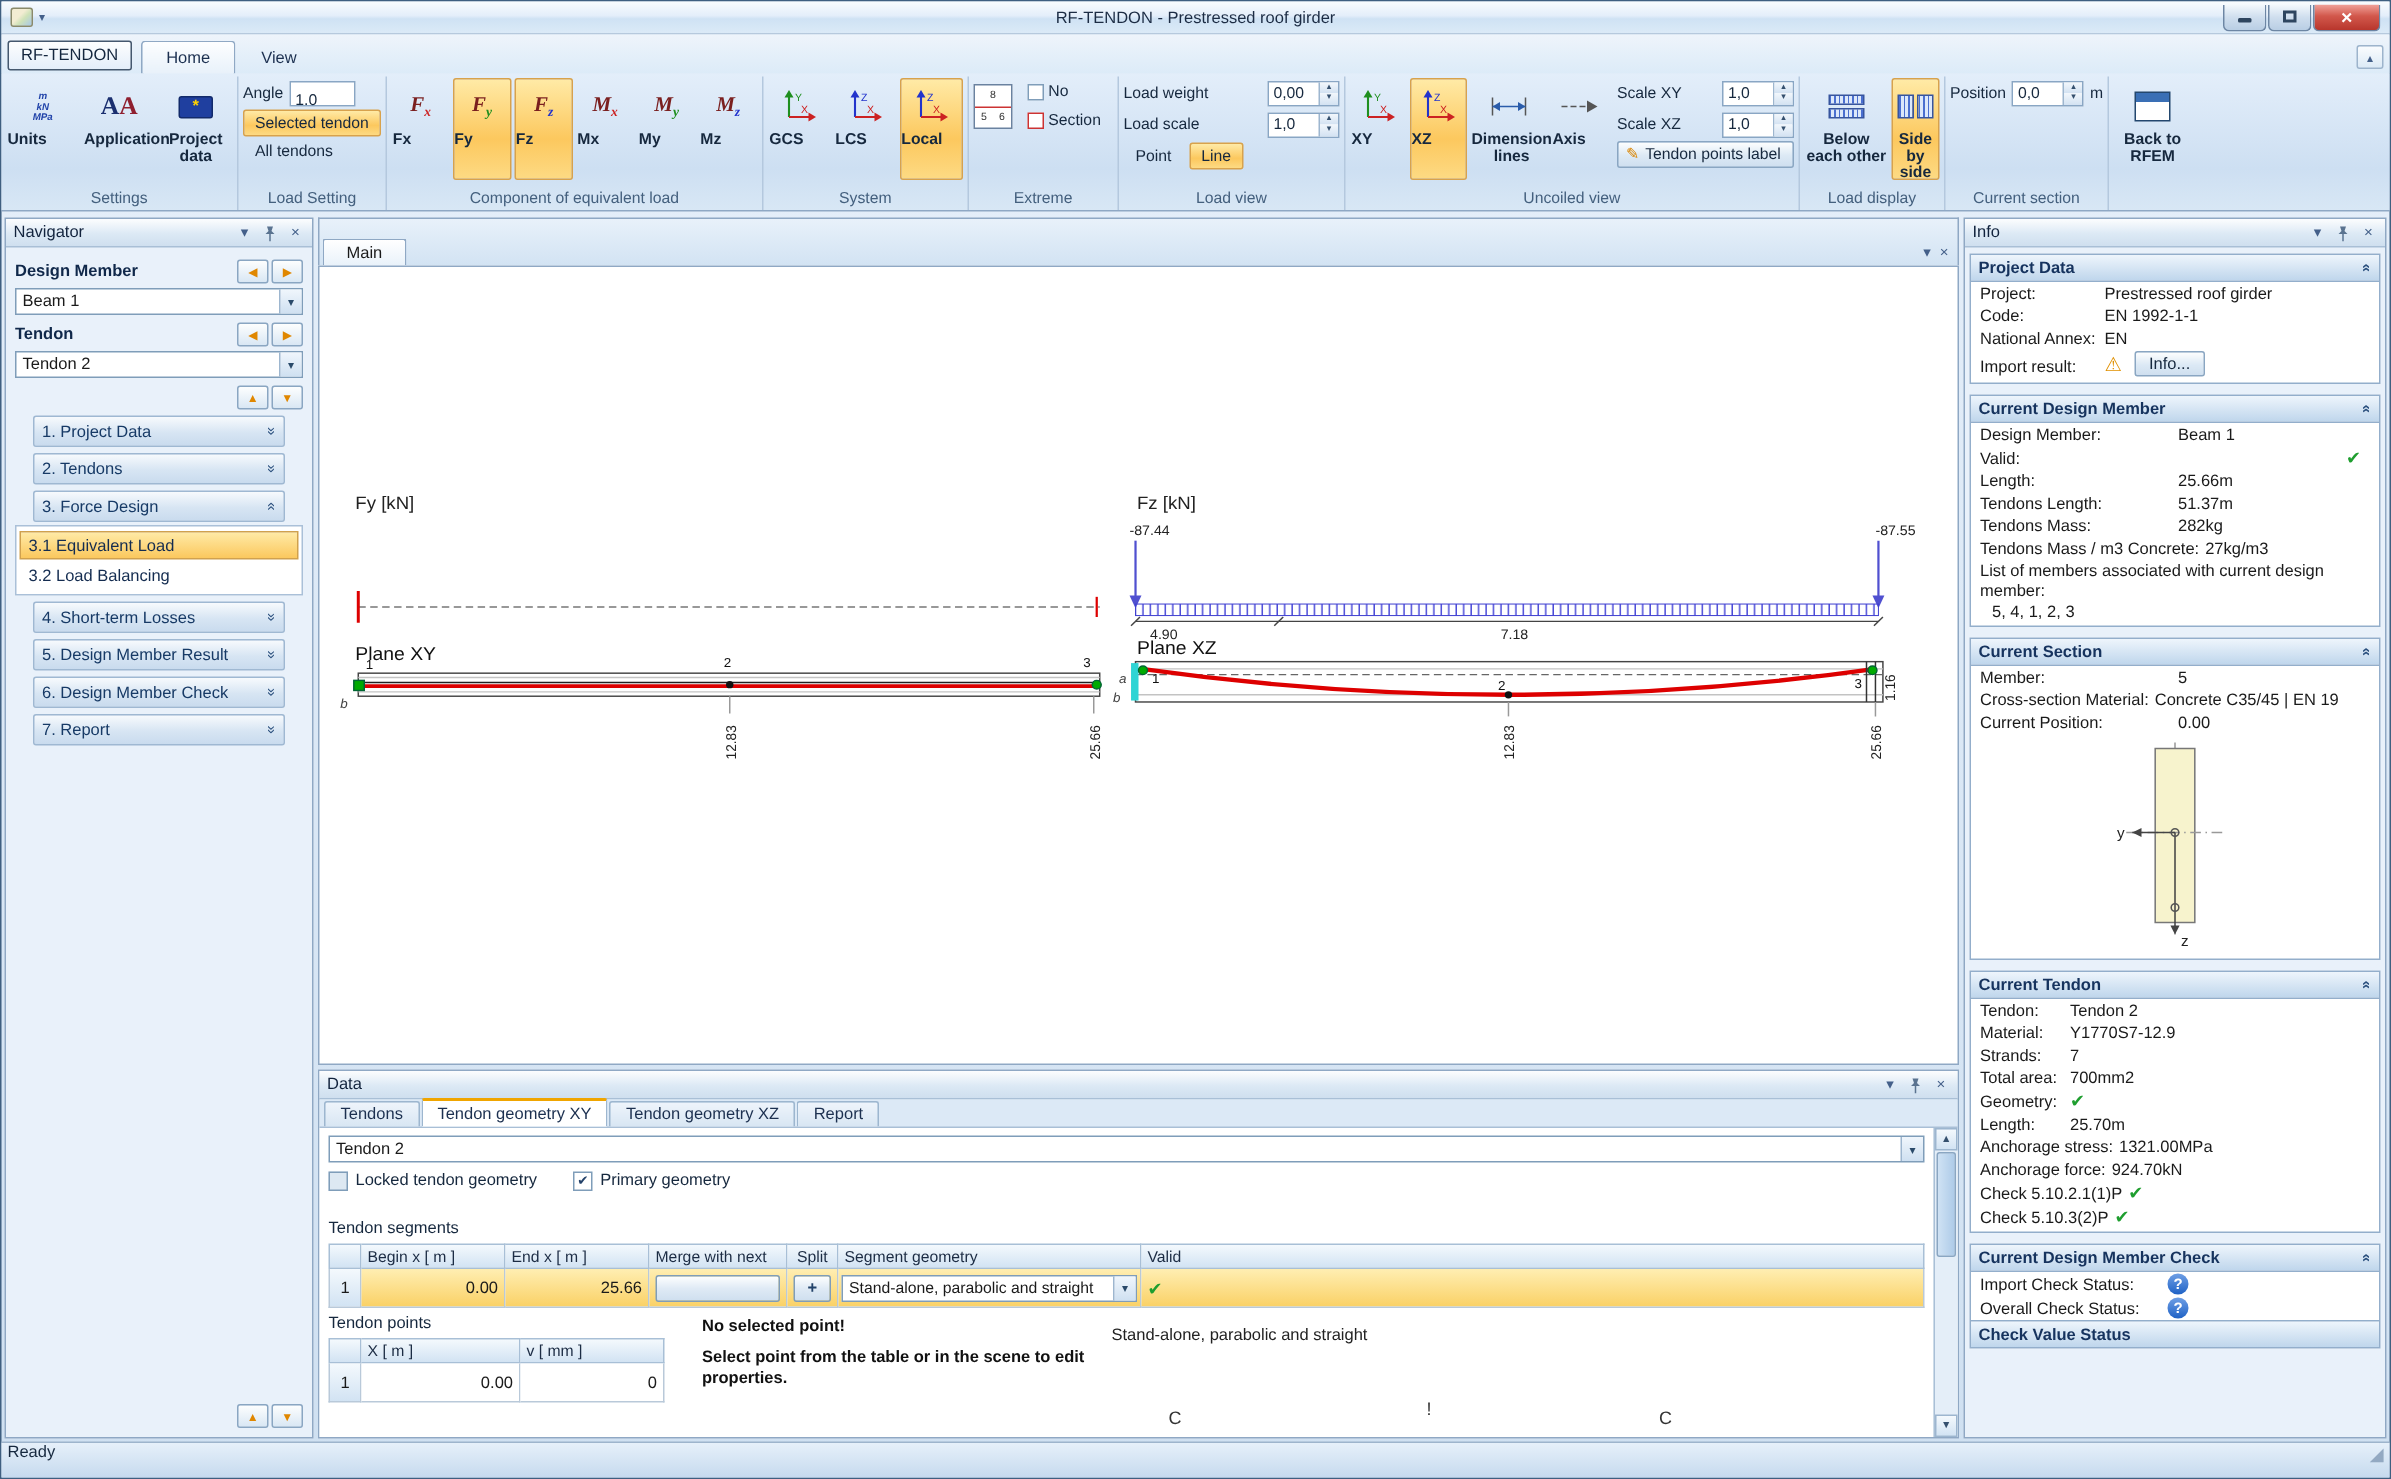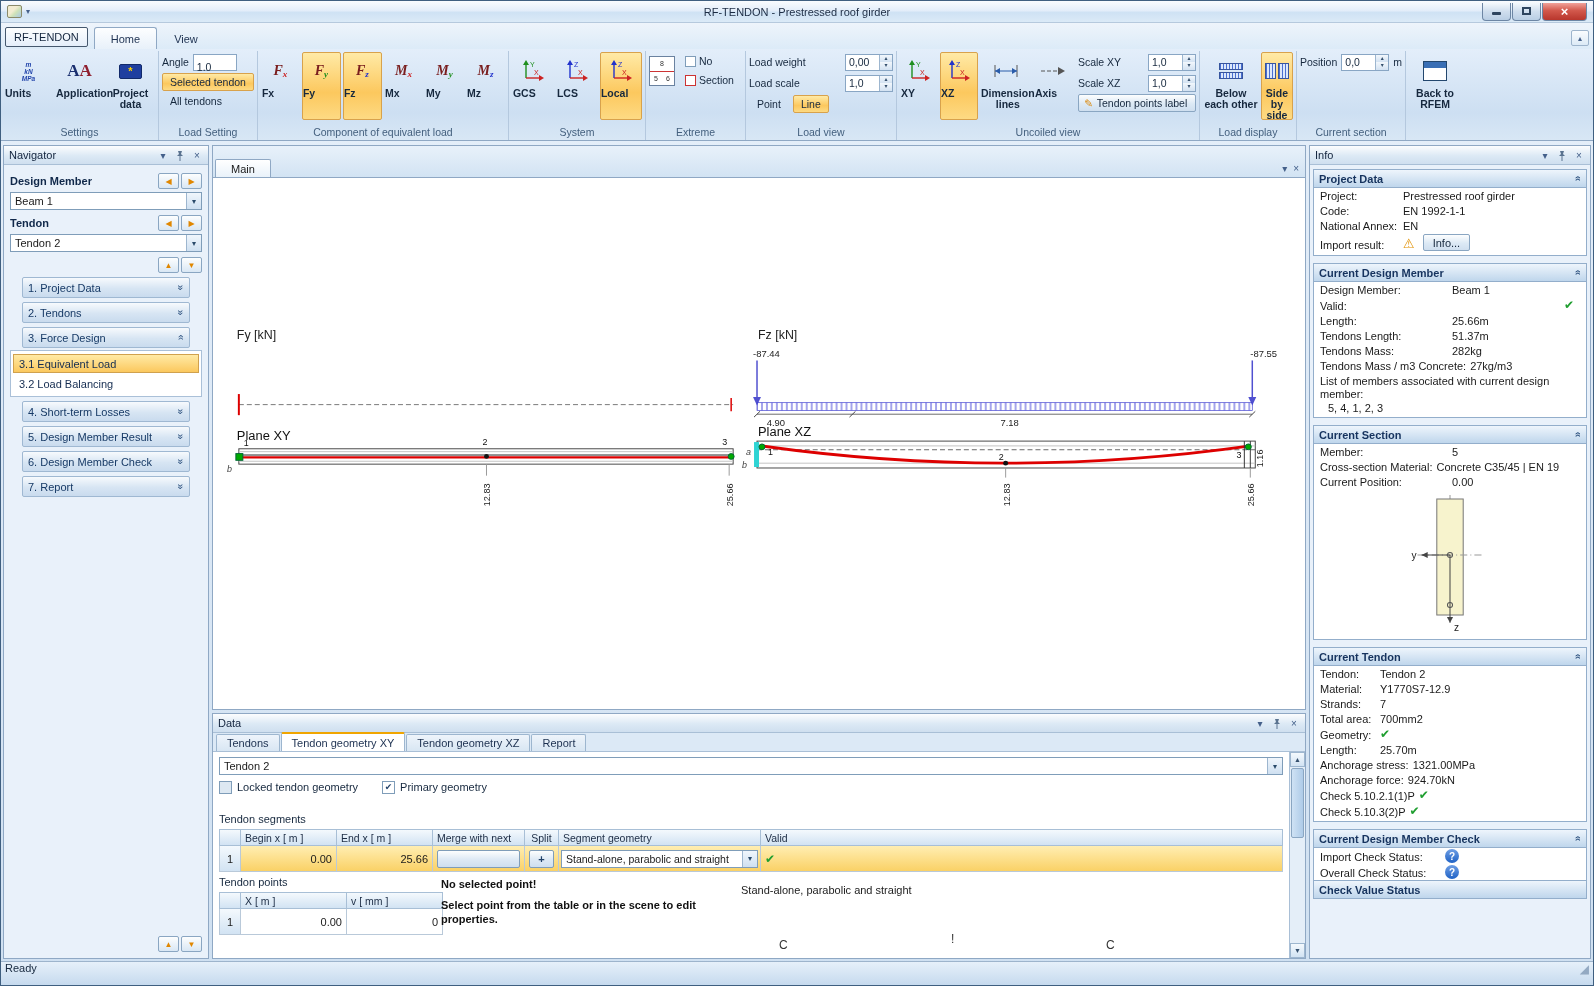--- a/index.html
+++ b/index.html
@@ -111,21 +111,21 @@
 .w-merge{width:92px;flex:none}
 .w-split{width:34px;flex:none;justify-content:center}
 .w-geom{width:202px;flex:none}
 .w-valid{flex:1}
 .w-x{width:106px;flex:none;justify-content:flex-end}
 .w-v{width:96px;flex:none;justify-content:flex-end}
 .cellbtn{height:18px;width:100%;background:linear-gradient(#fdfefe,#dfeaf5 50%,#cfdfef);border:1px solid #7f9db9;border-radius:2px;display:flex;align-items:center;justify-content:center;font-weight:bold;color:#23436a}
 .ck{color:#1f9e2f;font-weight:bold;font-size:12px}
 .ptsarea{display:flex;margin-top:4px}
 .ptscol{width:222px;flex:none}
-.msgcol{width:300px;margin-left:0;padding-top:2px}
+.msgcol{width:300px;margin-left:27px;padding-top:2px}
 .msg1{font-weight:bold;color:#111;height:16px}
 .msg2{font-weight:bold;color:#111;margin-top:4px;line-height:14px}
 .geonote{position:absolute;left:528px;top:132px;color:#222}
 .cmark{position:absolute;bottom:6px;color:#333;font-size:12px}
 .vscroll{width:16px;flex:none;background:#e4eef8;border-left:1px solid #a9bfd6;display:flex;flex-direction:column}
 .vbtn{height:15px;background:linear-gradient(#f4f9fd,#d2e3f3);border:1px solid #9db6cf;font-size:7px;color:#35506e;display:flex;align-items:center;justify-content:center}
 .vthumb{height:70px;margin:1px;background:linear-gradient(90deg,#cfe2f4,#aecbe8);border:1px solid #8aa6c2;border-radius:2px}
 
 
 .infopanel{width:282px;flex:none}

